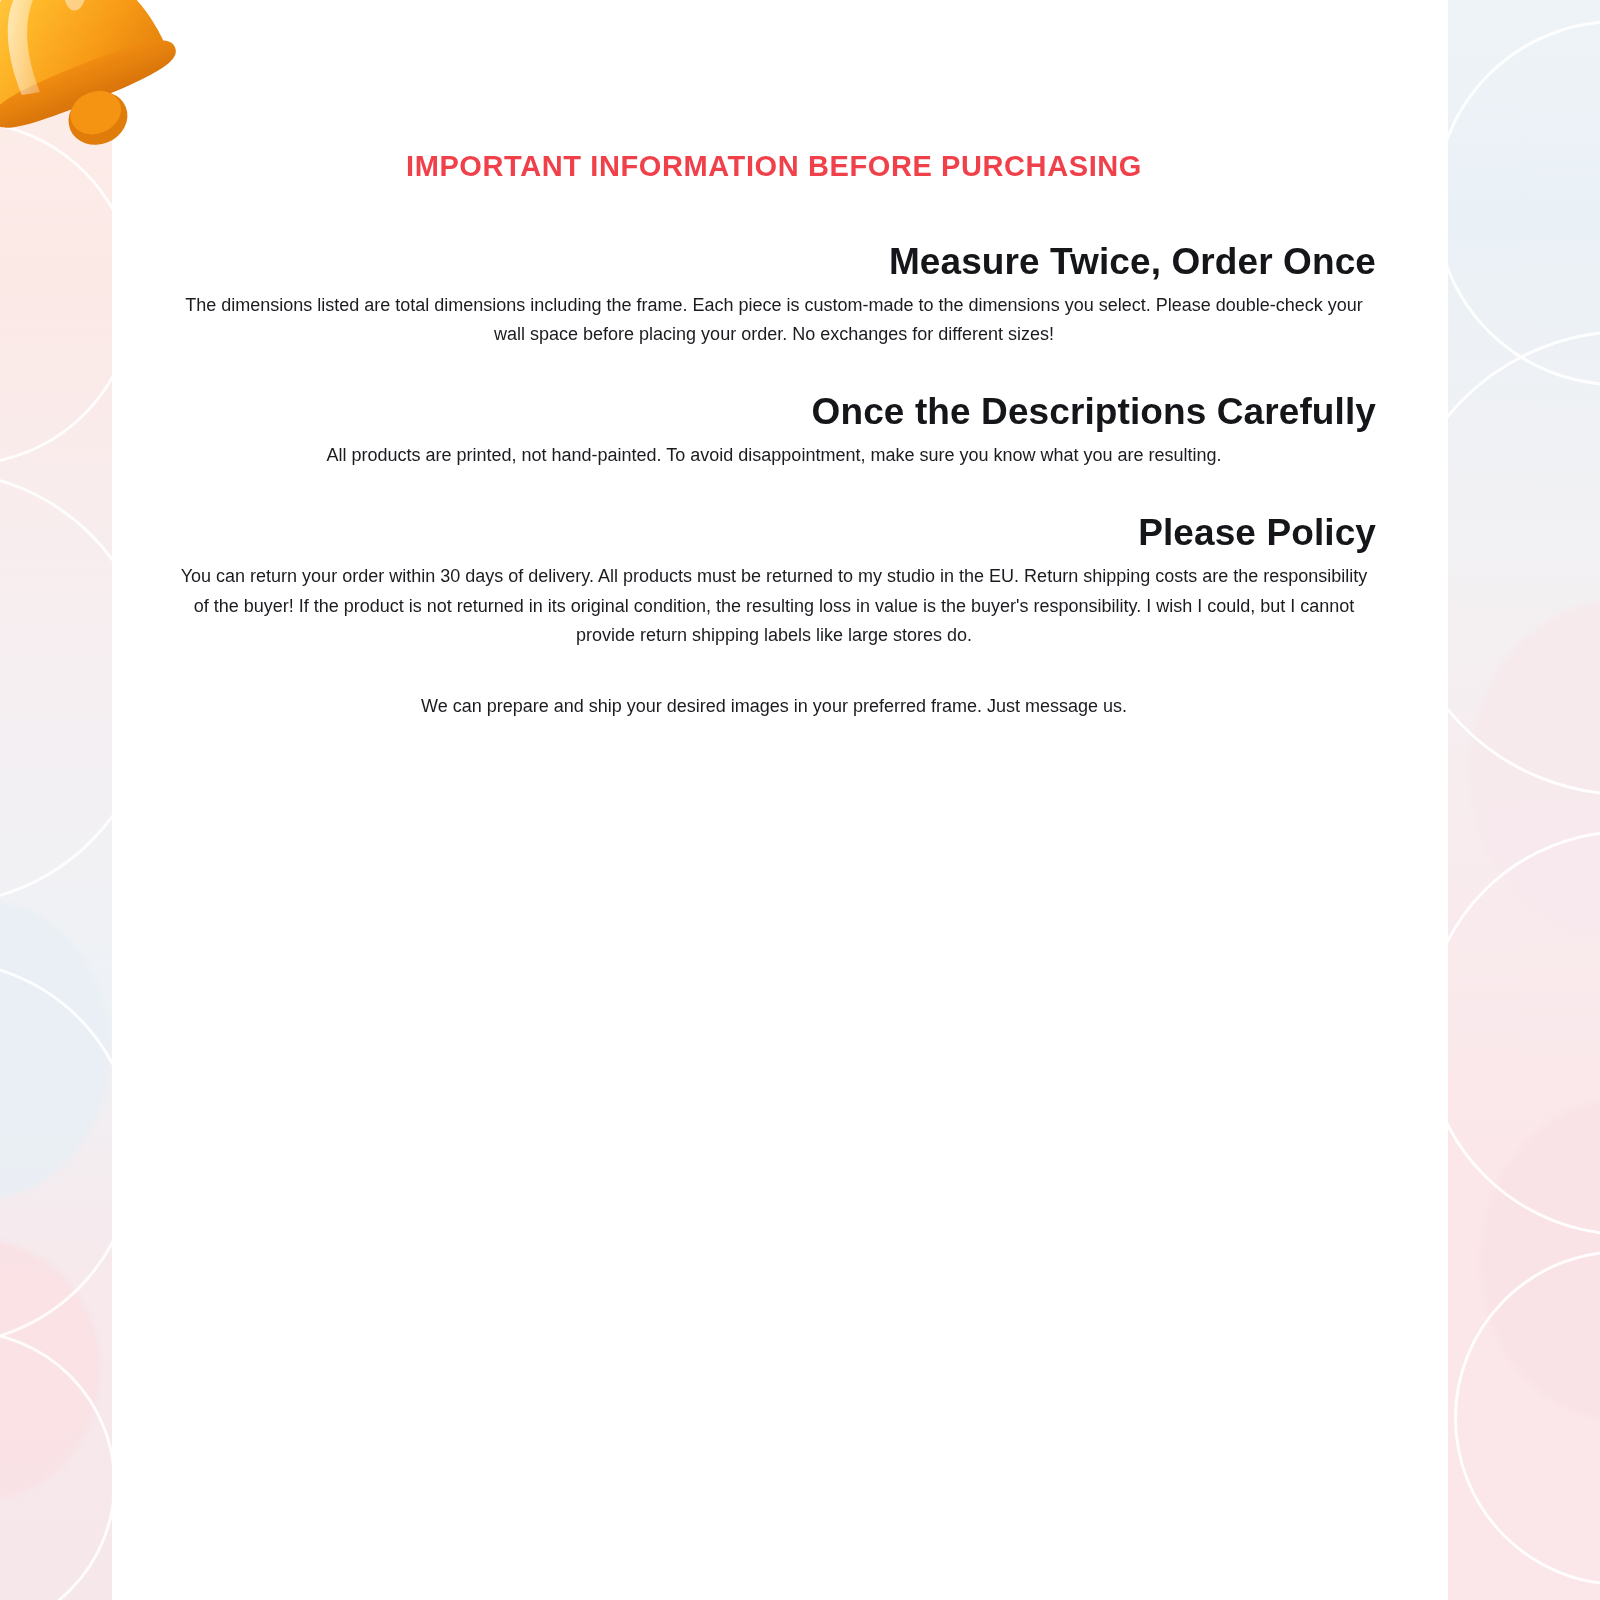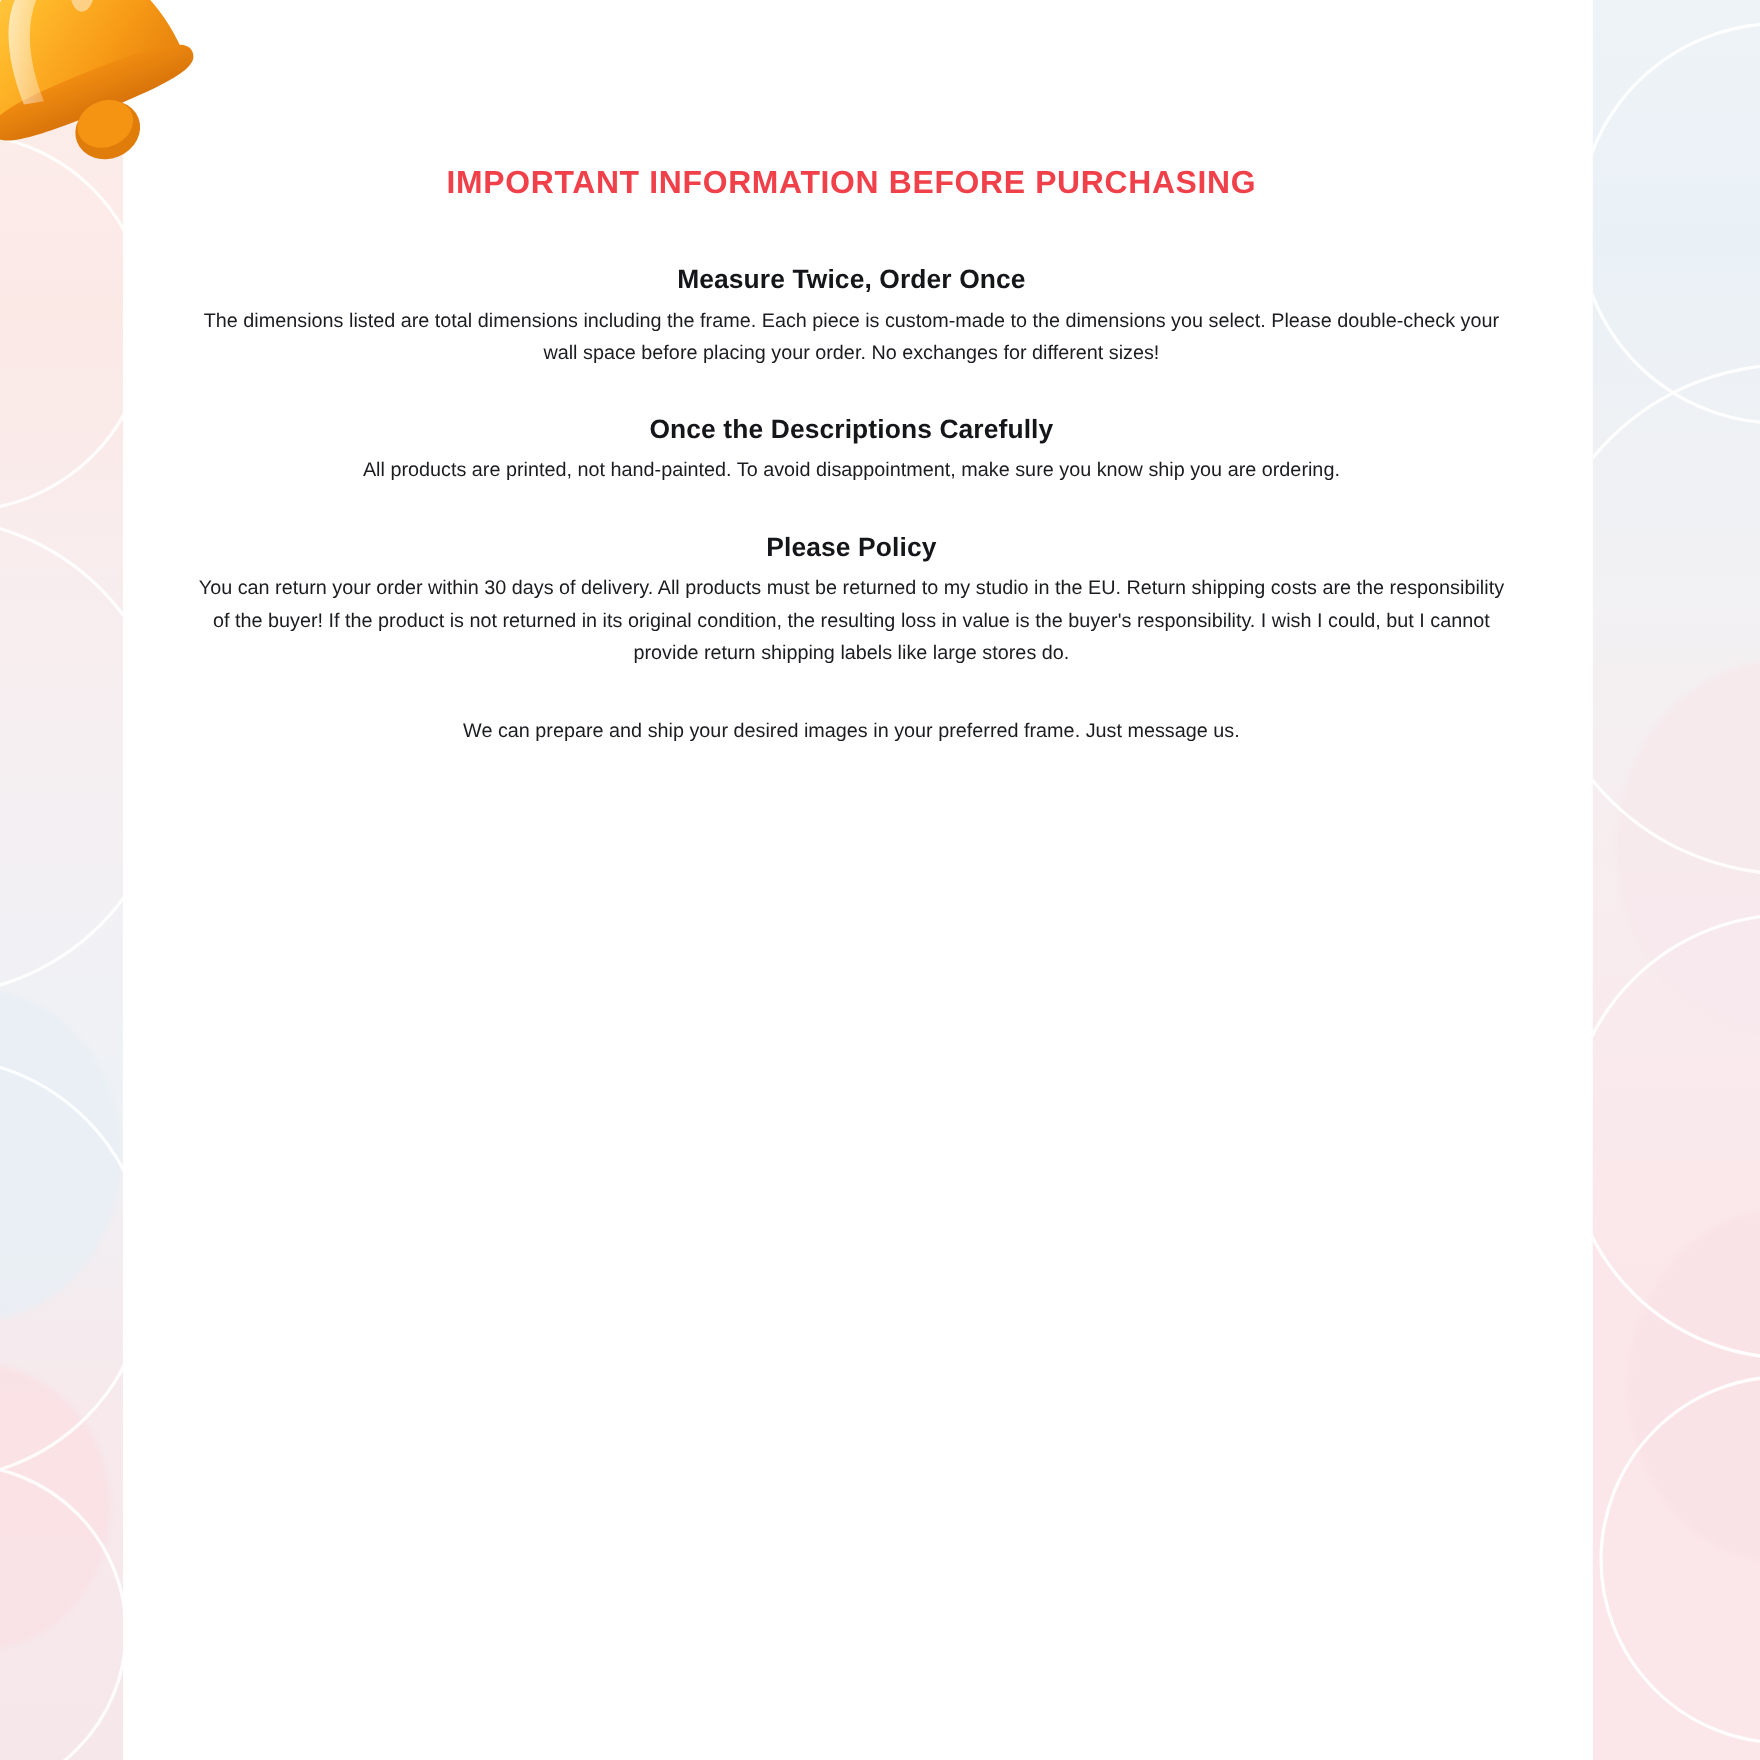--- a/index.html
+++ b/index.html
@@ -76,24 +76,24 @@
     color: #f0414b;
     font-size: 29px;
     font-weight: bold;
     letter-spacing: 0.6px;
     text-align: center;
     margin: 0 0 58px 0;
   }
 
   .section { margin: 0 0 42px 0; }
   .section-heading {
-    font-size: 24px;
+    font-size: 37px;
     font-weight: bold;
     color: #15161a;
-    text-align: center;
+    text-align: right;
     margin: 0 0 8px 0;
     letter-spacing: 0.1px;
   }
   .section-body {
     font-size: 18px;
     color: #1b1c20;
     text-align: center;
     line-height: 1.62;
     margin: 0 auto;
     max-width: 1225px;
@@ -135,21 +135,21 @@
 
   <h1 class="page-title">IMPORTANT INFORMATION BEFORE PURCHASING</h1>
 
   <div class="section">
     <h2 class="section-heading">Measure Twice, Order Once</h2>
     <p class="section-body">The dimensions listed are total dimensions including the frame. Each piece is custom-made to the dimensions you select. Please double-check your wall space before placing your order. No exchanges for different sizes!</p>
   </div>
 
   <div class="section">
     <h2 class="section-heading">Once the Descriptions Carefully</h2>
-    <p class="section-body">All products are printed, not hand-painted. To avoid disappointment, make sure you know ship you are ordering.</p>
+    <p class="section-body">All products are printed, not hand-painted. To avoid disappointment, make sure you know what you are resulting.</p>
   </div>
 
   <div class="section">
     <h2 class="section-heading">Please Policy</h2>
     <p class="section-body">You can return your order within 30 days of delivery. All products must be returned to my studio in the EU. Return shipping costs are the responsibility of the buyer! If the product is not returned in its original condition, the resulting loss in value is the buyer's responsibility. I wish I could, but I cannot provide return shipping labels like large stores do.</p>
   </div>
 
 
 
   <div class="section">

